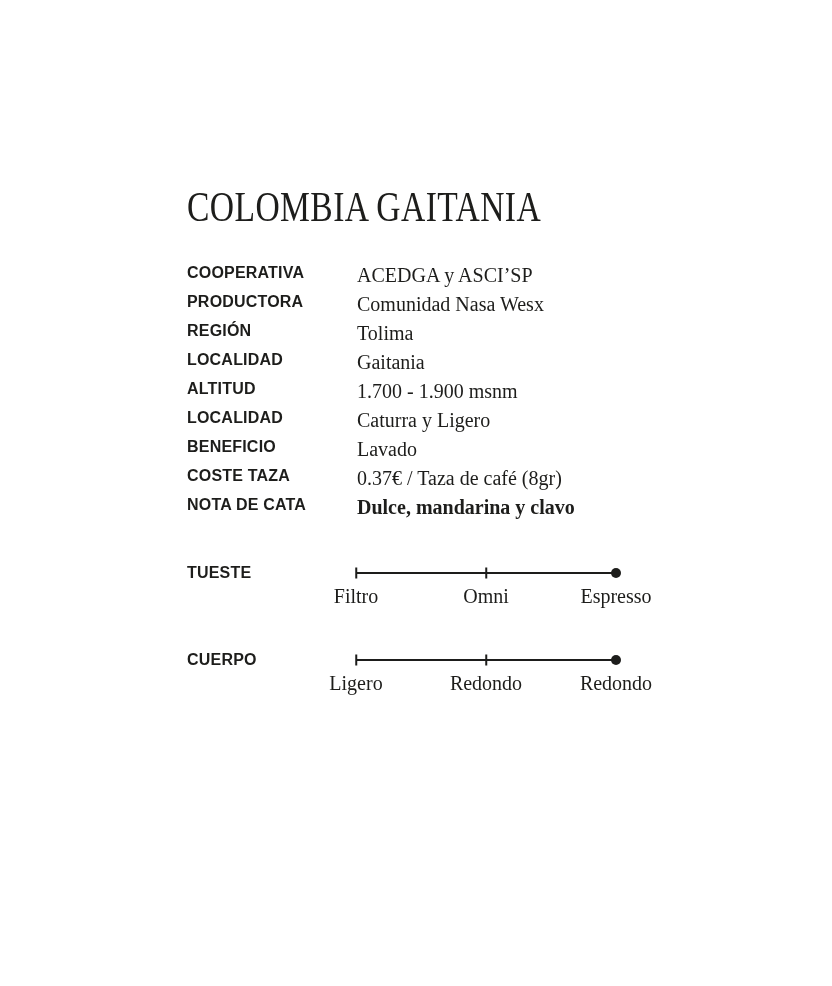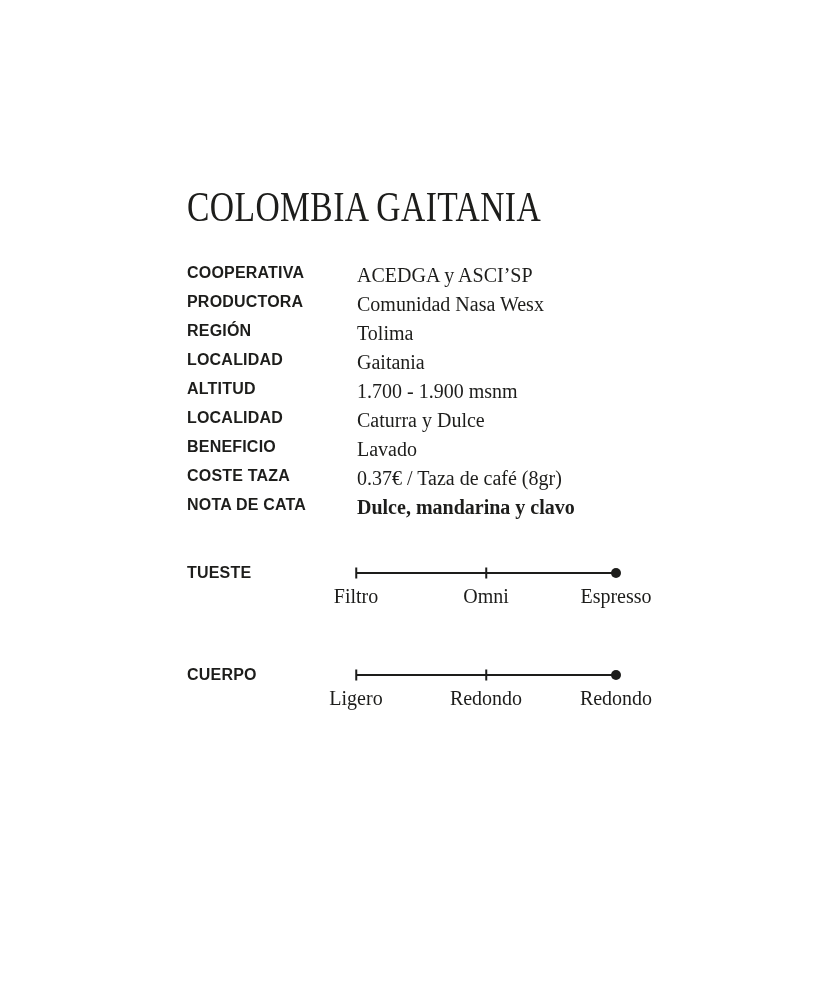--- a/index.html
+++ b/index.html
@@ -32,21 +32,21 @@
   .attr-value {
     font-family:"Liberation Serif", serif;
     font-weight:400; font-size:20px;
     white-space:nowrap;
     color:var(--ink, #1d1d1b);
   }
   .attr-value.bold { font-weight:700; }
 
   .scales { margin-top:42px;text-align:right; }
   .scale { position:relative; height:48px; }
-  .scale + .scale { margin-top:54px; }
+  .scale + .scale { margin-top:39px; }
   .scale-label {
     position:absolute; left:0; top:0;
     font-weight:700; font-size:16px; letter-spacing:0.2px;
     line-height:12px; white-space:nowrap;
   }
   .scale-track {
     position:absolute; left:169px; top:5px;
     width:260px; height:1.5px;
     background:var(--ink, #1d1d1b);
   }
@@ -100,21 +100,21 @@
     <div class="attr-row">
       <span class="attr-label">LOCALIDAD</span>
       <span class="attr-value">Gaitania</span>
     </div>
     <div class="attr-row">
       <span class="attr-label">ALTITUD</span>
       <span class="attr-value">1.700 - 1.900 msnm</span>
     </div>
     <div class="attr-row">
       <span class="attr-label">LOCALIDAD</span>
-      <span class="attr-value">Caturra y Dulce</span>
+      <span class="attr-value">Caturra y Ligero</span>
     </div>
     <div class="attr-row">
       <span class="attr-label">BENEFICIO</span>
       <span class="attr-value">Lavado</span>
     </div>
     <div class="attr-row">
       <span class="attr-label">COSTE TAZA</span>
       <span class="attr-value">0.37€ / Taza de café (8gr)</span>
     </div>
     <div class="attr-row">

